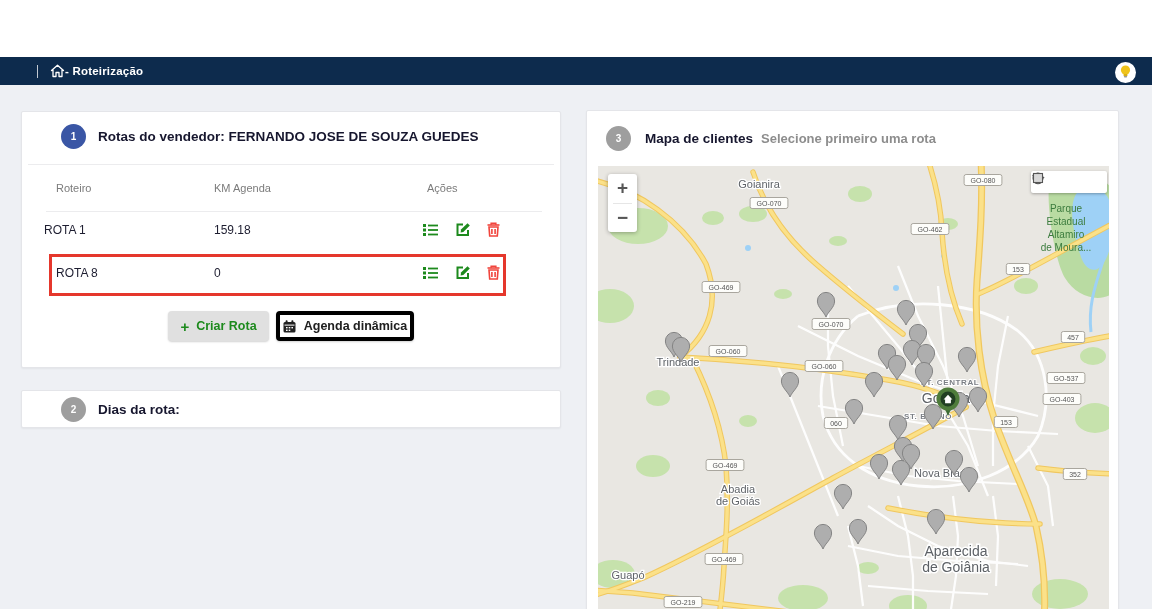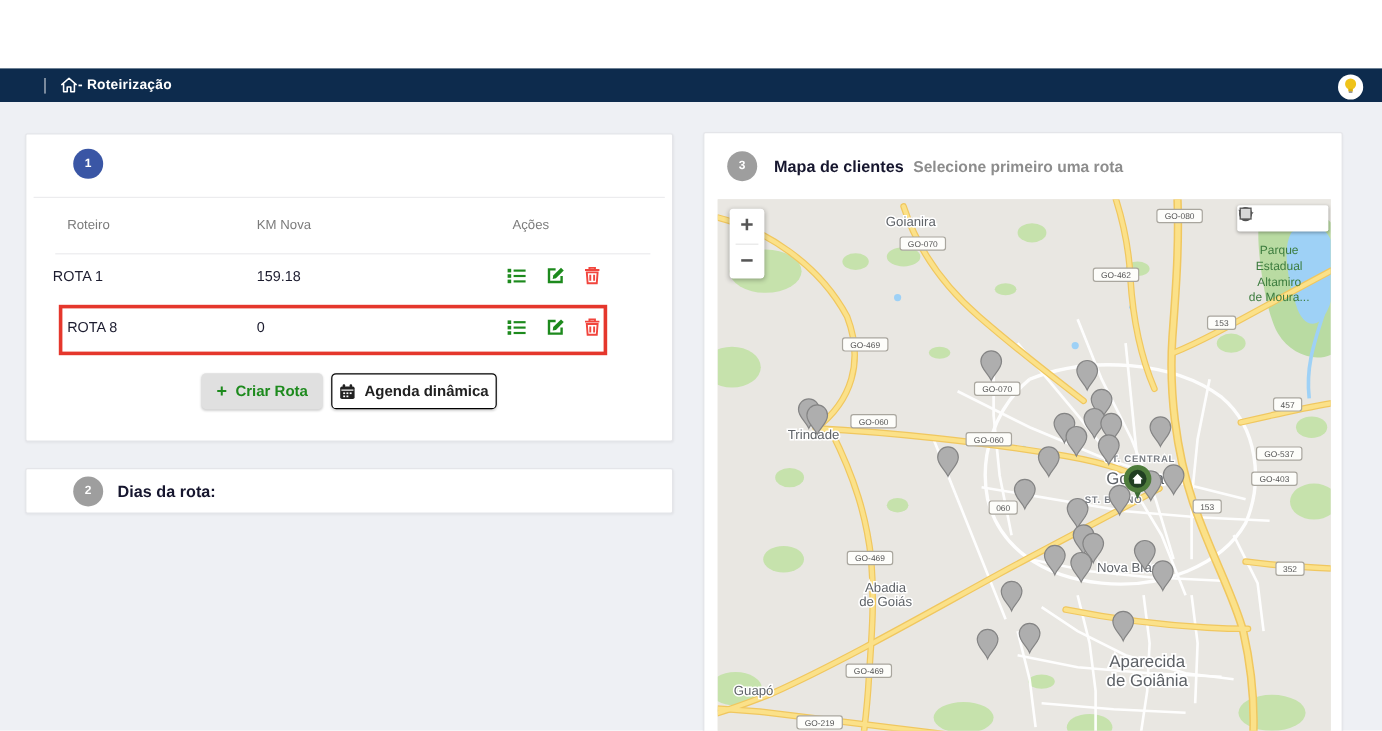--- a/index.html
+++ b/index.html
@@ -30,21 +30,21 @@
   .cell{position:absolute;font-size:12px;color:#1d1d30;}
   .action-ico{position:absolute;width:18px;height:18px;cursor:pointer;}
   .red-focus{position:absolute;left:27px;top:142px;width:457px;height:42px;
     border:3px solid #e5372c;}
   .btn{position:absolute;height:30px;border-radius:4px;font-size:12.5px;font-weight:bold;
     display:flex;align-items:center;justify-content:center;cursor:pointer;
     box-shadow:0 1px 2px rgba(0,0,0,.18);}
   .btn-criar{left:146px;top:199px;width:101px;background:#e0e0e0;color:#1d8a1d;border:none;}
   .btn-criar .plus{font-size:15px;margin-right:7px;font-weight:bold;}
   .btn-agenda{left:254px;top:199px;width:138px;background:#fff;color:#202020;
-    border:1px solid #000000;gap:8px;}
+    border:4px solid #000000;gap:8px;}
   
   .map-header{height:55px;display:flex;align-items:center;padding-left:19px;}
   .map-header .step-badge{position:static;margin-right:14px;}
   .map-title{font-size:13.5px;font-weight:bold;color:#16162e;}
   .map-sub{font-size:13px;font-weight:bold;color:#8d8d8d;margin-left:8px;}
   .map-area{position:absolute;left:11px;top:55px;width:511px;height:455px;background:#e9e7e2;overflow:hidden;}
   .map-area svg{position:absolute;left:0;top:0;}
   .zoom-ctl{position:absolute;left:10px;top:8px;width:29px;height:58px;background:#fff;
     border-radius:3px;box-shadow:0 1px 4px rgba(0,0,0,.3);display:flex;flex-direction:column;z-index:5;}
   .zoom-btn{flex:1;display:flex;align-items:center;justify-content:center;font-size:19px;
@@ -79,24 +79,25 @@
 <div class="bulb-badge">
   <svg width="13" height="15" viewBox="0 0 13 15">
     <circle cx="6.5" cy="5" r="4.6" fill="#efc31a"></circle>
     <path d="M4.6 9 h3.8 v1.6 a1.9 1.4 0 0 1 -3.8 0 Z" fill="#d9af12"></path>
     <rect x="4.9" y="11" width="3.2" height="1.6" rx="0.8" fill="#9a9a9a"></rect>
   </svg>
 </div>
 
 <div class="card" id="panel-rotas">
   <div class="step-badge step-blue" style="left:39px;top:12px;">1</div>
+  <div class="panel-title" style="left:76px;top:17px;">Rotas do vendedor: FERNANDO JOSE DE SOUZA GUEDES</div>
   <div class="hdiv" style="left:6px;right:6px;top:52px;"></div>
 
   <div class="colhead" style="left:34px;top:70px;">Roteiro</div>
-  <div class="colhead" style="left:192px;top:70px;">KM Nova</div>
+  <div class="colhead" style="left:192px;top:70px;">KM Agenda</div>
   <div class="colhead" style="left:405px;top:70px;">Ações</div>
   <div class="hdiv" style="left:24px;width:496px;top:99px;"></div>
 
   <div>
     <div class="cell" style="left:22px;top:111px;">ROTA 1</div>
     <div class="cell" style="left:192px;top:111px;">159.18</div>
     <span class="action-ico" style="left:400px;top:109px;">
       <svg width="17" height="17" viewBox="0 0 17 17">
         <g fill="#1d8a1d">
             <rect x="1" y="3" width="3" height="3"></rect>

